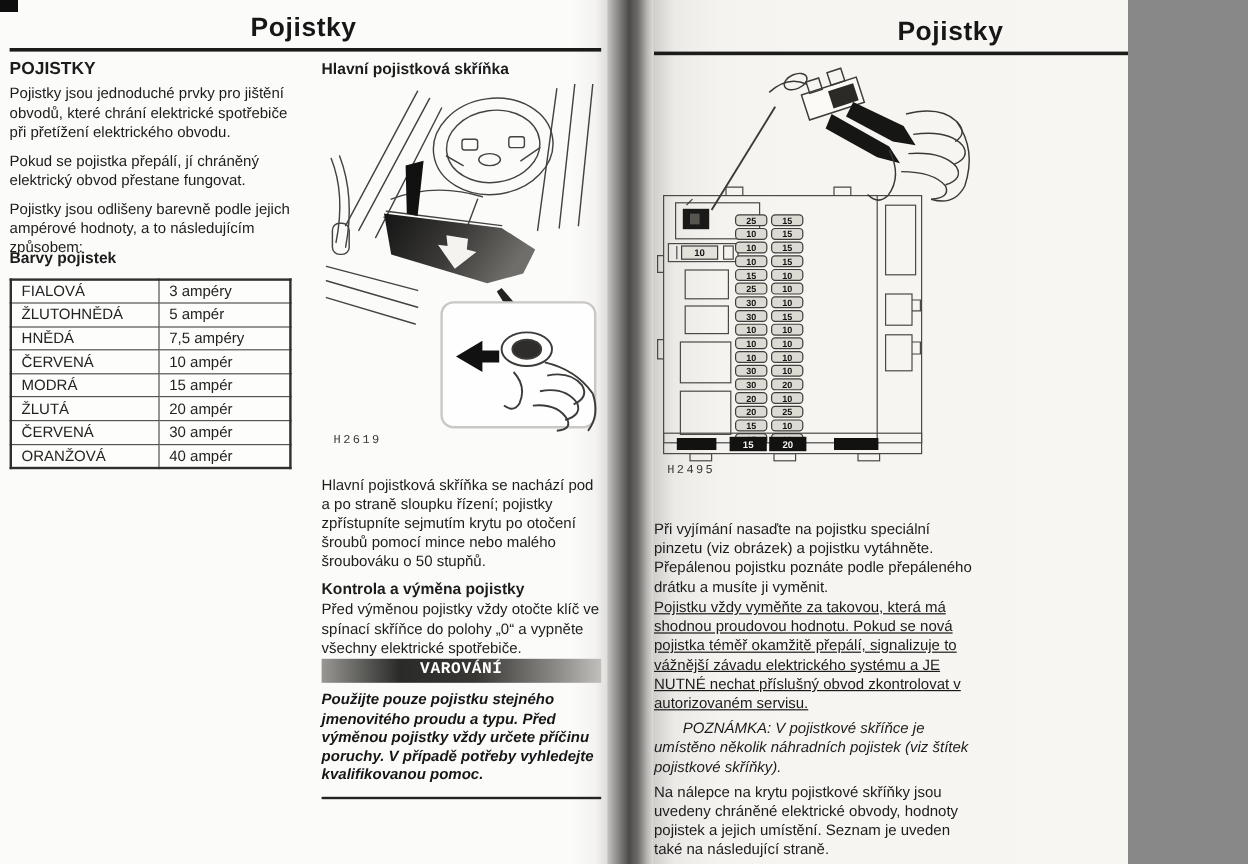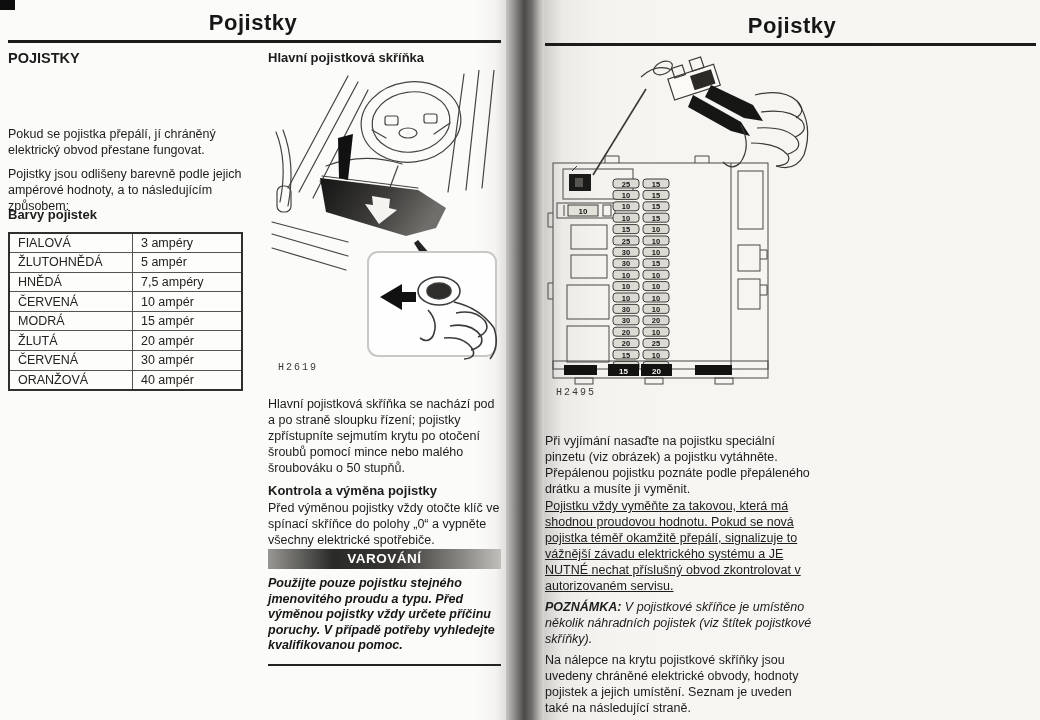--- a/index.html
+++ b/index.html
@@ -1,18 +1,18 @@
 <!DOCTYPE html>
 <html><head>
 <meta charset="utf-8">
 <style>
   * { margin:0; padding:0; box-sizing:border-box; }
   html,body { background:#888; }
   #spread {
-    position:relative; width:1040px; height:720px; overflow:hidden;
+    position:relative; width:940px; height:720px; overflow:hidden;
     font-family:"Liberation Sans", sans-serif; color:#1c1c1c;
     background:#fbfbfa;
   }
   
   .left-page {
     position:absolute; left:0; top:0; width:506px; height:720px;
     background:linear-gradient(to left, #dededb 0px, #f4f3f1 10px, #fbfbfa 30px);
   }
   .gutter {
     position:absolute; left:506px; top:0; width:38px; height:720px;
@@ -40,39 +40,41 @@
   }
   .colors-table { border:2px solid #2f2f2c; }
   .colors-table td:first-child { width:53%; }
 
   
   .warning-box { position:absolute; left:268px; top:549px; width:233px; border-bottom:2px solid #23231f; padding-bottom:10px; }
   .warning-head {
     height:20px; line-height:20px; text-align:center; color:#ffffff;
     font-size:13.5px; font-weight:bold; letter-spacing:0.5px;
     background:linear-gradient(90deg,#989793 0%,#2a2a28 28%,#383734 55%,#8b8a86 84%,#c0bfbb 100%);
+    font-family:Liberation Mono, monospace;
   }
   .warning-body { margin-top:7px; font-size:12.5px; line-height:15.5px; font-weight:bold; font-style:italic; color:#161616; }
 
   svg { position:absolute; }
-  .note-label { font-weight:bold; font-style:italic; }
+  .note-label { font-weight:normal; font-style:italic;margin-left:24px; }
   .note-text { font-style:italic; }
 </style>
 </head>
 <body>
 
 <div id="spread">
 
   <div class="left-page">
     <div class="corner-mark"></div>
 
     <div class="page-title" style="left:0; top:10px; width:506px;">Pojistky</div>
     <div class="title-rule" style="left:8px; top:40px; width:493px;"></div>
 
     <div class="heading-lg" style="left:8px; top:50px;">POJISTKY</div>
+    <p class="body-text" style="left:8px; top:70px; width:238px;">Pojistky jsou jednoduché prvky pro jištění obvodů, které chrání elektrické spotřebiče při přetížení elektrického obvodu.</p>
     <p class="body-text" style="left:8px; top:166px; width:238px;">Pojistky jsou odlišeny barevně podle jejich ampérové hodnoty, a to následujícím způsobem:</p>
     <p class="body-text" style="left:8px; top:126px; width:238px;">Pokud se pojistka přepálí, jí chráněný elektrický obvod přestane fungovat.</p>
 
     <div class="heading-md" style="left:8px; top:207px;">Barvy pojistek</div>
     <table class="colors-table">
       <tbody id="colors-table-body">
           <tr>
             <td>FIALOVÁ</td>
             <td>3 ampéry</td>
           </tr>

